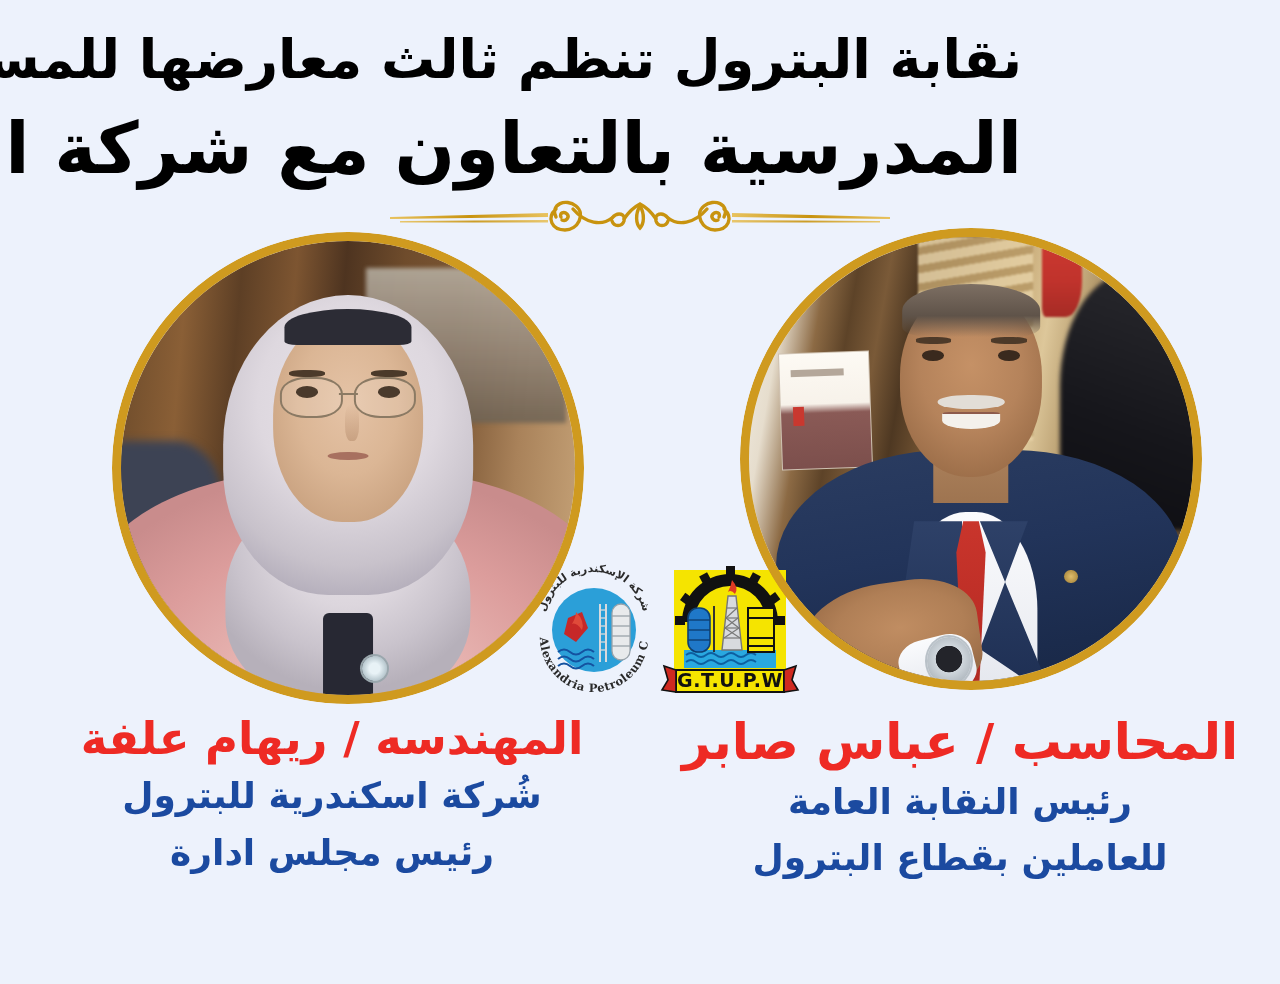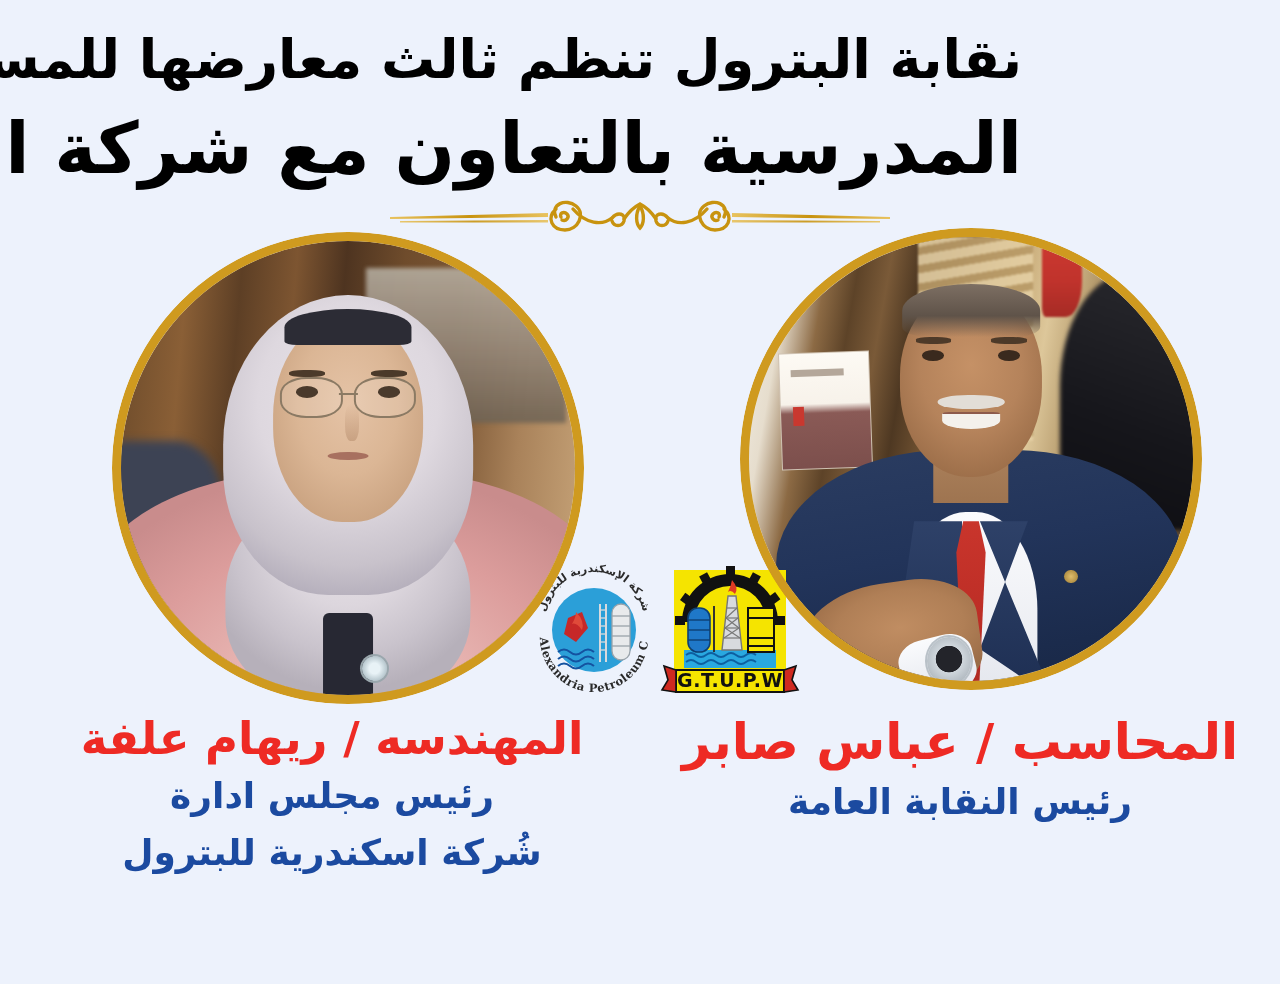--- a/index.html
+++ b/index.html
@@ -575,22 +575,23 @@
 
       <path d="M16 112 L124 112 L124 134 L16 134 Z" fill="#f5e400" stroke="#111" stroke-width="2"></path>
       <path d="M16 112 L4 108 L8 122 L2 132 L16 134 Z" fill="#cf2a20" stroke="#111" stroke-width="1.6"></path>
       <path d="M124 112 L136 108 L132 122 L138 132 L124 134 Z" fill="#cf2a20" stroke="#111" stroke-width="1.6"></path>
       <text x="70" y="129" text-anchor="middle" font-family="DejaVu Sans, sans-serif" font-size="19" font-weight="bold" fill="#111" letter-spacing="0.5">G.T.U.P.W</text>
     </svg>
   </div>
 
   <div class="caption" id="caption-left">
     <span class="cap-name">المهندسه / ريهام علفة</span>
+    <span class="cap-role">شُركة اسكندرية للبترول</span>
     <span class="cap-role">رئيس مجلس ادارة</span>
-    <span class="cap-role">شُركة اسكندرية للبترول</span>
   </div>
 
   <div class="caption" id="caption-right">
     <span class="cap-name">المحاسب / عباس صابر</span>
     <span class="cap-role">رئيس النقابة العامة</span>
+    <span class="cap-role">للعاملين بقطاع البترول</span>
   </div>
 
 </div>
 
 </body></html>

